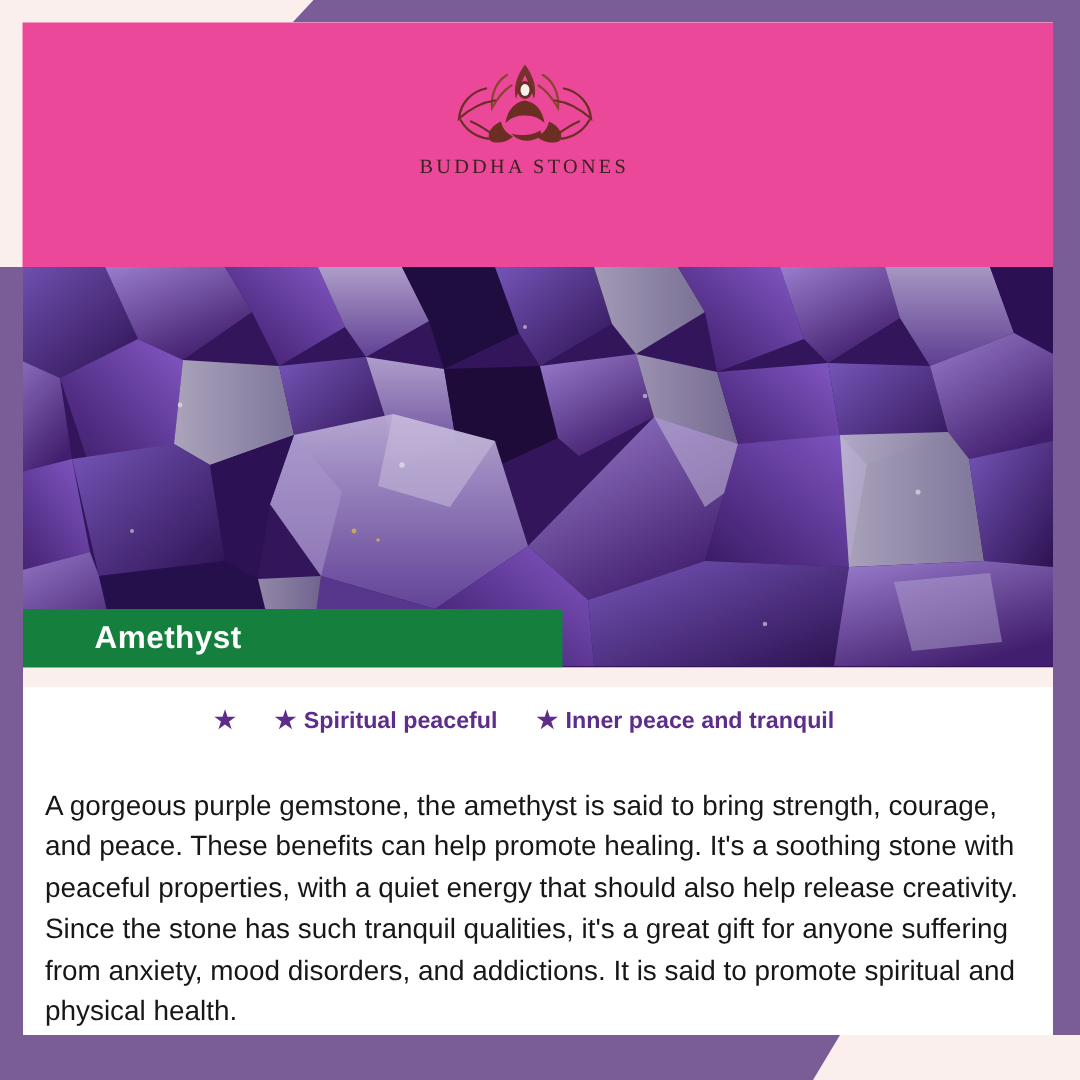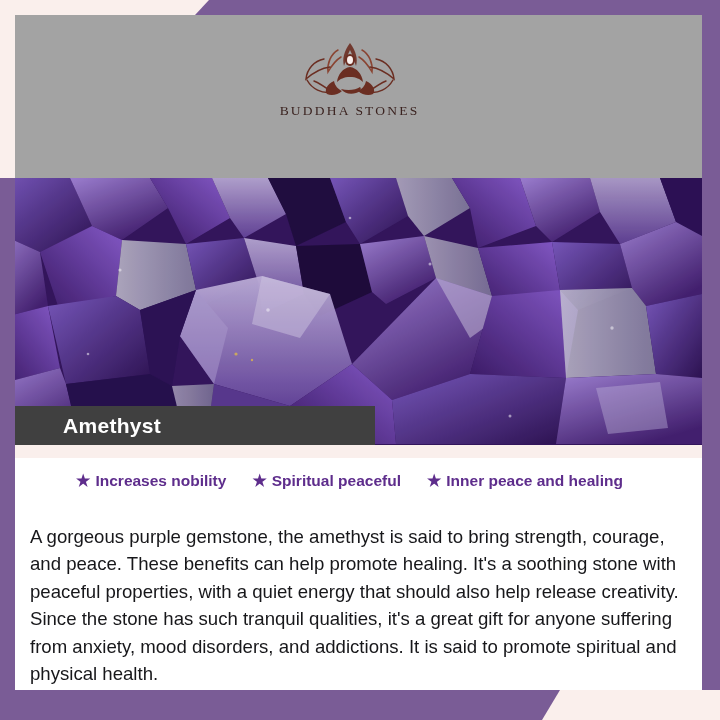--- a/index.html
+++ b/index.html
@@ -33,21 +33,21 @@
     position:absolute;right:0;bottom:0;width:180px;height:30px;background:#FAEFEC;
   }
 
   
   .header{
     position:absolute;left:0;top:0;width:702px;height:178px;
     background:#FAEFEC;
   }
   .header-inner{
     position:absolute;left:15px;top:15px;right:0;bottom:0;
-    background:#a3a3a3;
+    background:#ec4899;
   }
   .logo-wrap{
     position:absolute;left:0;right:18px;top:22px;height:92px;
     display:flex;flex-direction:column;align-items:center;justify-content:flex-start;
   }
   .logo-mark{width:112px;height:62px;display:block;}
   .logo-text{
     margin-top:4px;
     font-family:"Liberation Serif",serif;
     font-size:13.5px;letter-spacing:2.2px;color:#3B2320;font-weight:400;
@@ -66,21 +66,21 @@
 
   
   .hero{
     position:absolute;left:0;top:178px;width:702px;height:267px;
     overflow:hidden;background:#3a1d63;
   }
   .hero svg{display:block;width:702px;height:267px;}
 
   .stone-bar{
     position:absolute;left:15px;top:406px;width:360px;height:40px;
-    background:#404040;display:flex;align-items:center;
+    background:#15803d;display:flex;align-items:center;
   }
   .stone-name{
     color:#FFFFFF;font-weight:700;font-size:21px;padding-left:48px;
     font-family:"Liberation Sans Narrow","Liberation Sans",sans-serif;
     letter-spacing:.3px;
   }
 
   .cream-strip{
     position:absolute;left:15px;top:445px;width:687px;height:13px;background:#FAEFEC;
   }
@@ -235,29 +235,28 @@
 
   <div class="stone-bar">
     <span class="stone-name">Amethyst</span>
   </div>
 
   <div class="cream-strip"></div>
 
   <div class="benefits">
     <span class="benefit">
       <span class="star">★</span>
-      <span>Increases nobility</span>
     </span>
     <span class="benefit">
       <span class="star">★</span>
       <span>Spiritual peaceful</span>
     </span>
     <span class="benefit">
       <span class="star">★</span>
-      <span>Inner peace and healing</span>
+      <span>Inner peace and tranquil</span>
     </span>
   </div>
 
   <p class="body-copy">A gorgeous purple gemstone, the amethyst is said to bring strength, courage, and peace. These benefits can help promote healing. It's a soothing stone with peaceful properties, with a quiet energy that should also help release creativity. Since the stone has such tranquil qualities, it's a great gift for anyone suffering from anxiety, mood disorders, and addictions. It is said to promote spiritual and physical health.</p>
 
   <div class="band-top"></div>
   <div class="band-right"></div>
   <div class="band-left"></div>
   <div class="corner-cream-br"></div>
   <div class="band-bottom"></div>

